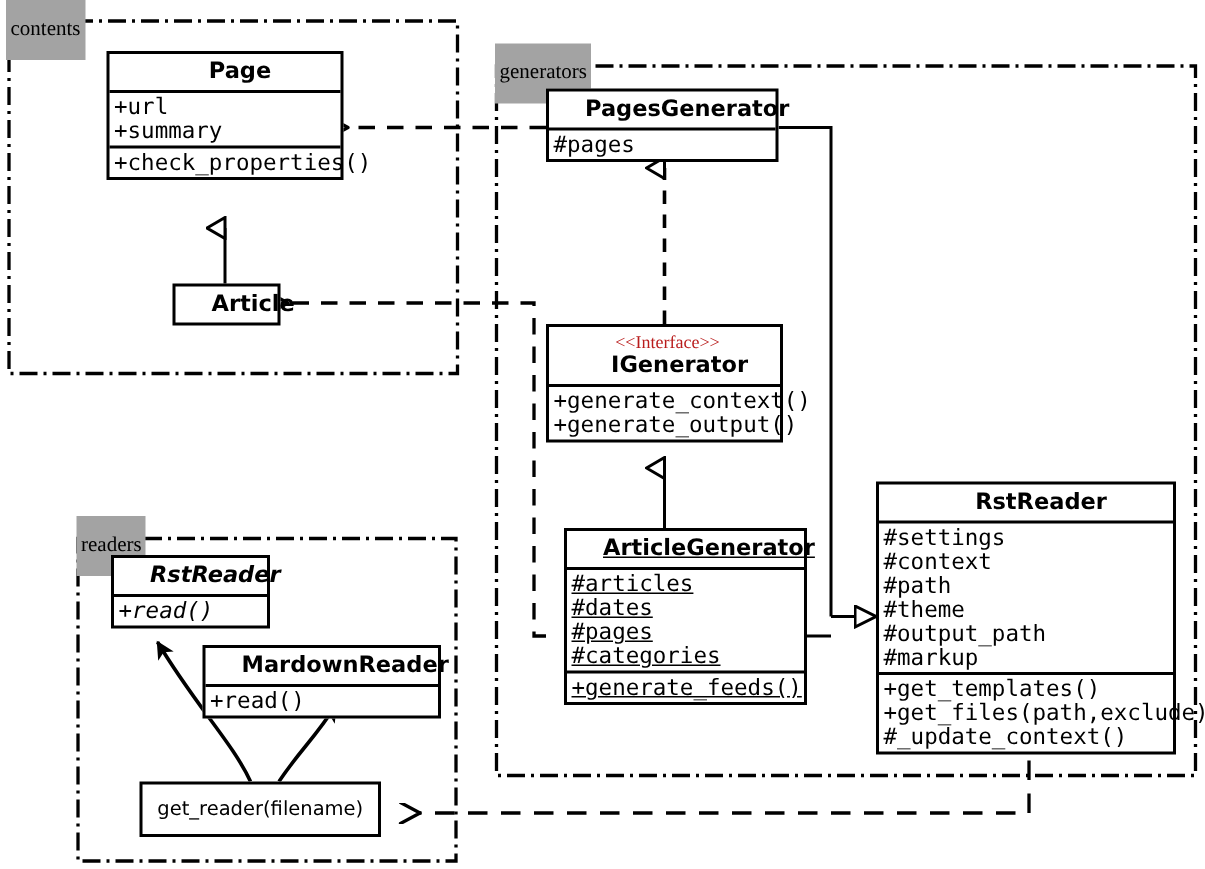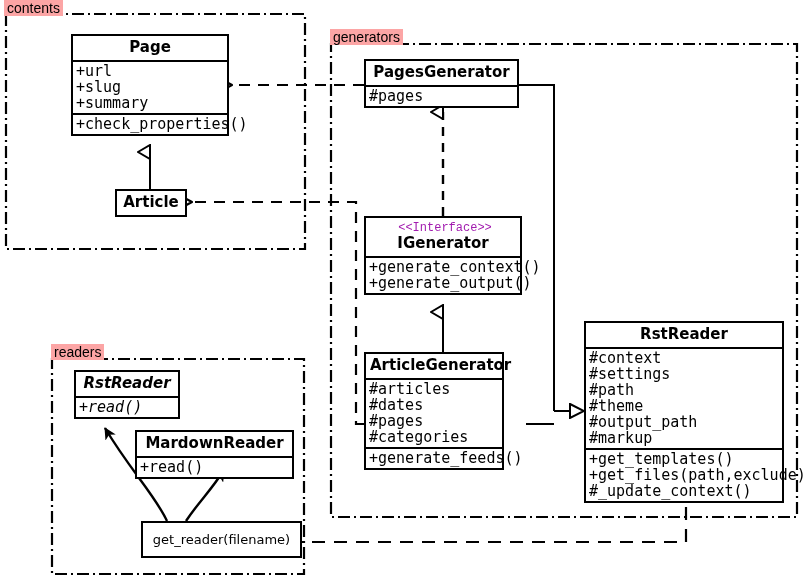--- a/index.html
+++ b/index.html
@@ -21,52 +21,53 @@
     position: absolute;
     left: 0;
     top: 0;
     width: 803px;
     height: 579px;
     pointer-events: none;
   }
   
   .pkg-label {
     position: absolute;
-    font-family: Liberation Sans, sans-serif;
+    font-family: Liberation Serif, serif;
     font-size: 14px;
     color: #000000;
-    background: #fca5a5;
-    padding: 0 3px;
+    background: #a3a3a3;
+    padding: 12px 3px;
     white-space: nowrap;
     line-height: 16px;
   }
   
   .uml {
     position: absolute;
     box-sizing: border-box;
     background: #ffffff;
     border: 2px solid #000000;
     z-index: 5;
   }
   .uml .title {
     font-family: "DejaVu Sans", sans-serif;
     font-weight: bold;
     font-size: 15px;
     text-align: center;
     padding: 3px 4px 4px 4px;
     color: #000000;
     line-height: 17px;
+    margin-left: 20px;
   }
   .uml .stereotype {
-    font-family: Liberation Mono, monospace;
+    font-family: Liberation Serif, serif;
     font-weight: normal;
     font-size: 12px;
     text-align: center;
     padding: 3px 0 0 4px;
-    color: #a21caf;
+    color: #b91c1c;
     line-height: 14px;
   }
   .uml .compartment {
     border-top: 2px solid #000000;
     padding: 1px 0 2px 0;
   }
   .uml .member {
     font-family: "DejaVu Sans Mono", monospace;
     font-size: 15px;
     color: #000000;
@@ -76,21 +77,20 @@
   }
   .plainbox {
     position: absolute;
     box-sizing: border-box;
     background: #ffffff;
     border: 2px solid #000000;
     display: flex;
     align-items: center;
     justify-content: center;
     z-index: 5;
-    margin-left: 48px;
   }
   .plainbox .label {
     font-family: "DejaVu Sans", sans-serif;
     font-size: 13px;
     color: #000000;
     white-space: nowrap;
   }
 </style>
 </head>
 <body>
@@ -149,21 +149,20 @@
   </svg>
 
   <div class="pkg-label" style="left:4px; top:0px;">contents</div>
   <div class="pkg-label" style="left:330px; top:29px;">generators</div>
   <div class="pkg-label" style="left:51px; top:344px;">readers</div>
 
   <div class="uml" style="left:71px; top:34px; width:158px;">
     <div class="title">Page</div>
     <div class="compartment">
       <div class="member">+url</div>
-      <div class="member">+slug</div>
       <div class="member">+summary</div>
     </div>
     <div class="compartment">
       <div class="member">+check_properties()</div>
     </div>
   </div>
 
   <div class="uml" style="left:115px; top:189px; width:72px;">
     <div class="title">Article</div>
   </div>
@@ -177,38 +176,38 @@
 
   <div class="uml" style="left:364px; top:216px; width:158px;">
     <div class="stereotype">&lt;&lt;Interface&gt;&gt;</div>
     <div class="title" style="padding-top:0;">IGenerator</div>
     <div class="compartment">
       <div class="member">+generate_context()</div>
       <div class="member">+generate_output()</div>
     </div>
   </div>
 
-  <div class="uml" style="left:364px; top:352px; width:140px;">
+  <div class="uml" style="left:376px; top:352px; width:162px;text-decoration:underline;">
     <div class="title">ArticleGenerator</div>
     <div class="compartment">
       <div class="member">#articles</div>
       <div class="member">#dates</div>
       <div class="member">#pages</div>
       <div class="member">#categories</div>
     </div>
     <div class="compartment">
       <div class="member">+generate_feeds()</div>
     </div>
   </div>
 
   <div class="uml" style="left:584px; top:321px; width:200px;">
     <div class="title">RstReader</div>
     <div class="compartment">
+      <div class="member">#settings</div>
       <div class="member">#context</div>
-      <div class="member">#settings</div>
       <div class="member">#path</div>
       <div class="member">#theme</div>
       <div class="member">#output_path</div>
       <div class="member">#markup</div>
     </div>
     <div class="compartment">
       <div class="member">+get_templates()</div>
       <div class="member">+get_files(path,exclude)</div>
       <div class="member">#_update_context()</div>
     </div>

